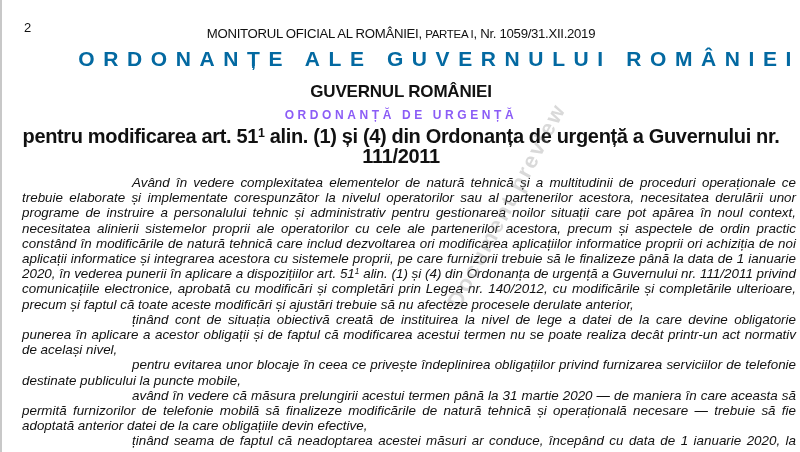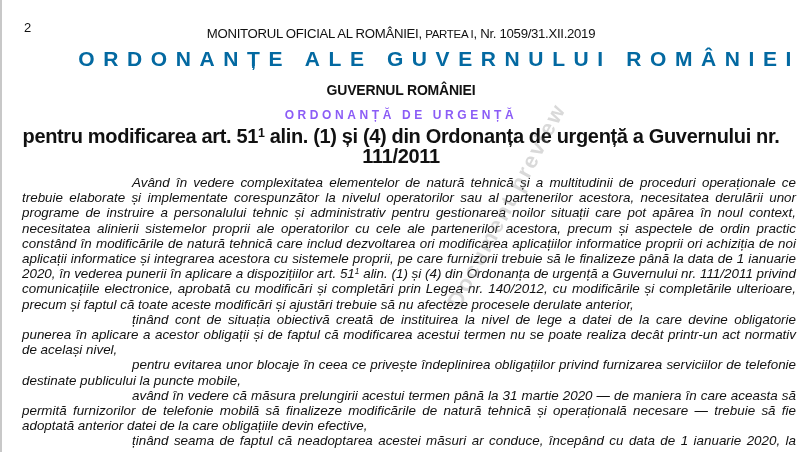--- a/index.html
+++ b/index.html
@@ -51,21 +51,21 @@
       font-size: 21px;
       font-weight: bold;
       letter-spacing: 8.6px;
       color: #0369a1;
     }
     .issuer {
       position: absolute;
       left: 0; right: 0;
       top: 82px;
       text-align: center;
-      font-size: 14px;
+      font-size: 17px;
       font-weight: bold;
       letter-spacing: -0.2px;
       color: #111;
     }
     .act-type {
       position: absolute;
       left: 0; right: 0;
       top: 108px;
       text-align: center;
       font-size: 12px;

